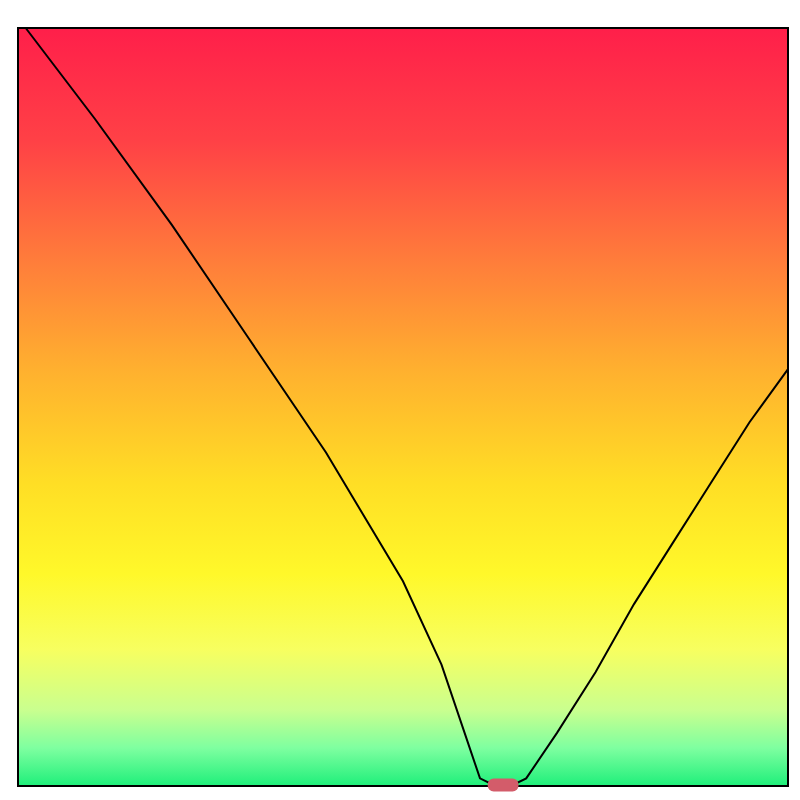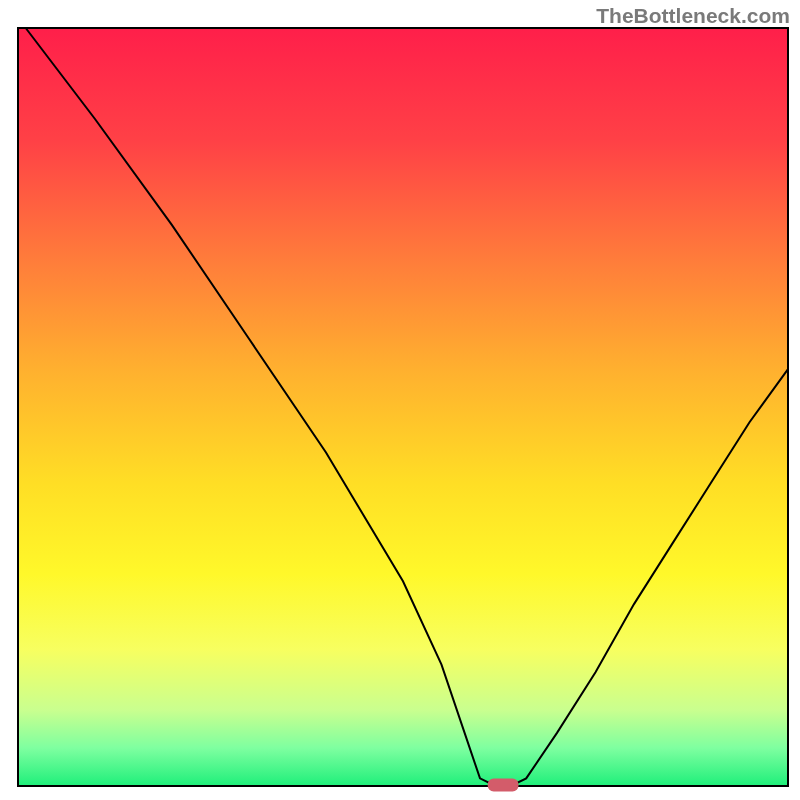--- a/index.html
+++ b/index.html
@@ -25,21 +25,20 @@
     z-index: 10;
   }
   svg {
     display: block;
   }
 </style>
 </head>
 <body>
 
 <div class="chart-container">
-  <div class="watermark">TheBottleneck.com</div>
   <svg id="chart-svg" width="800" height="800">
     <defs>
       <linearGradient id="bg-grad" x1="0" y1="0" x2="0" y2="1">
           <stop offset="0%" stop-color="#ff1f4a"></stop>
           <stop offset="15%" stop-color="#ff4146"></stop>
           <stop offset="30%" stop-color="#ff7a3b"></stop>
           <stop offset="45%" stop-color="#ffb02f"></stop>
           <stop offset="60%" stop-color="#ffde25"></stop>
           <stop offset="72%" stop-color="#fff82a"></stop>
           <stop offset="82%" stop-color="#f7ff60"></stop>

